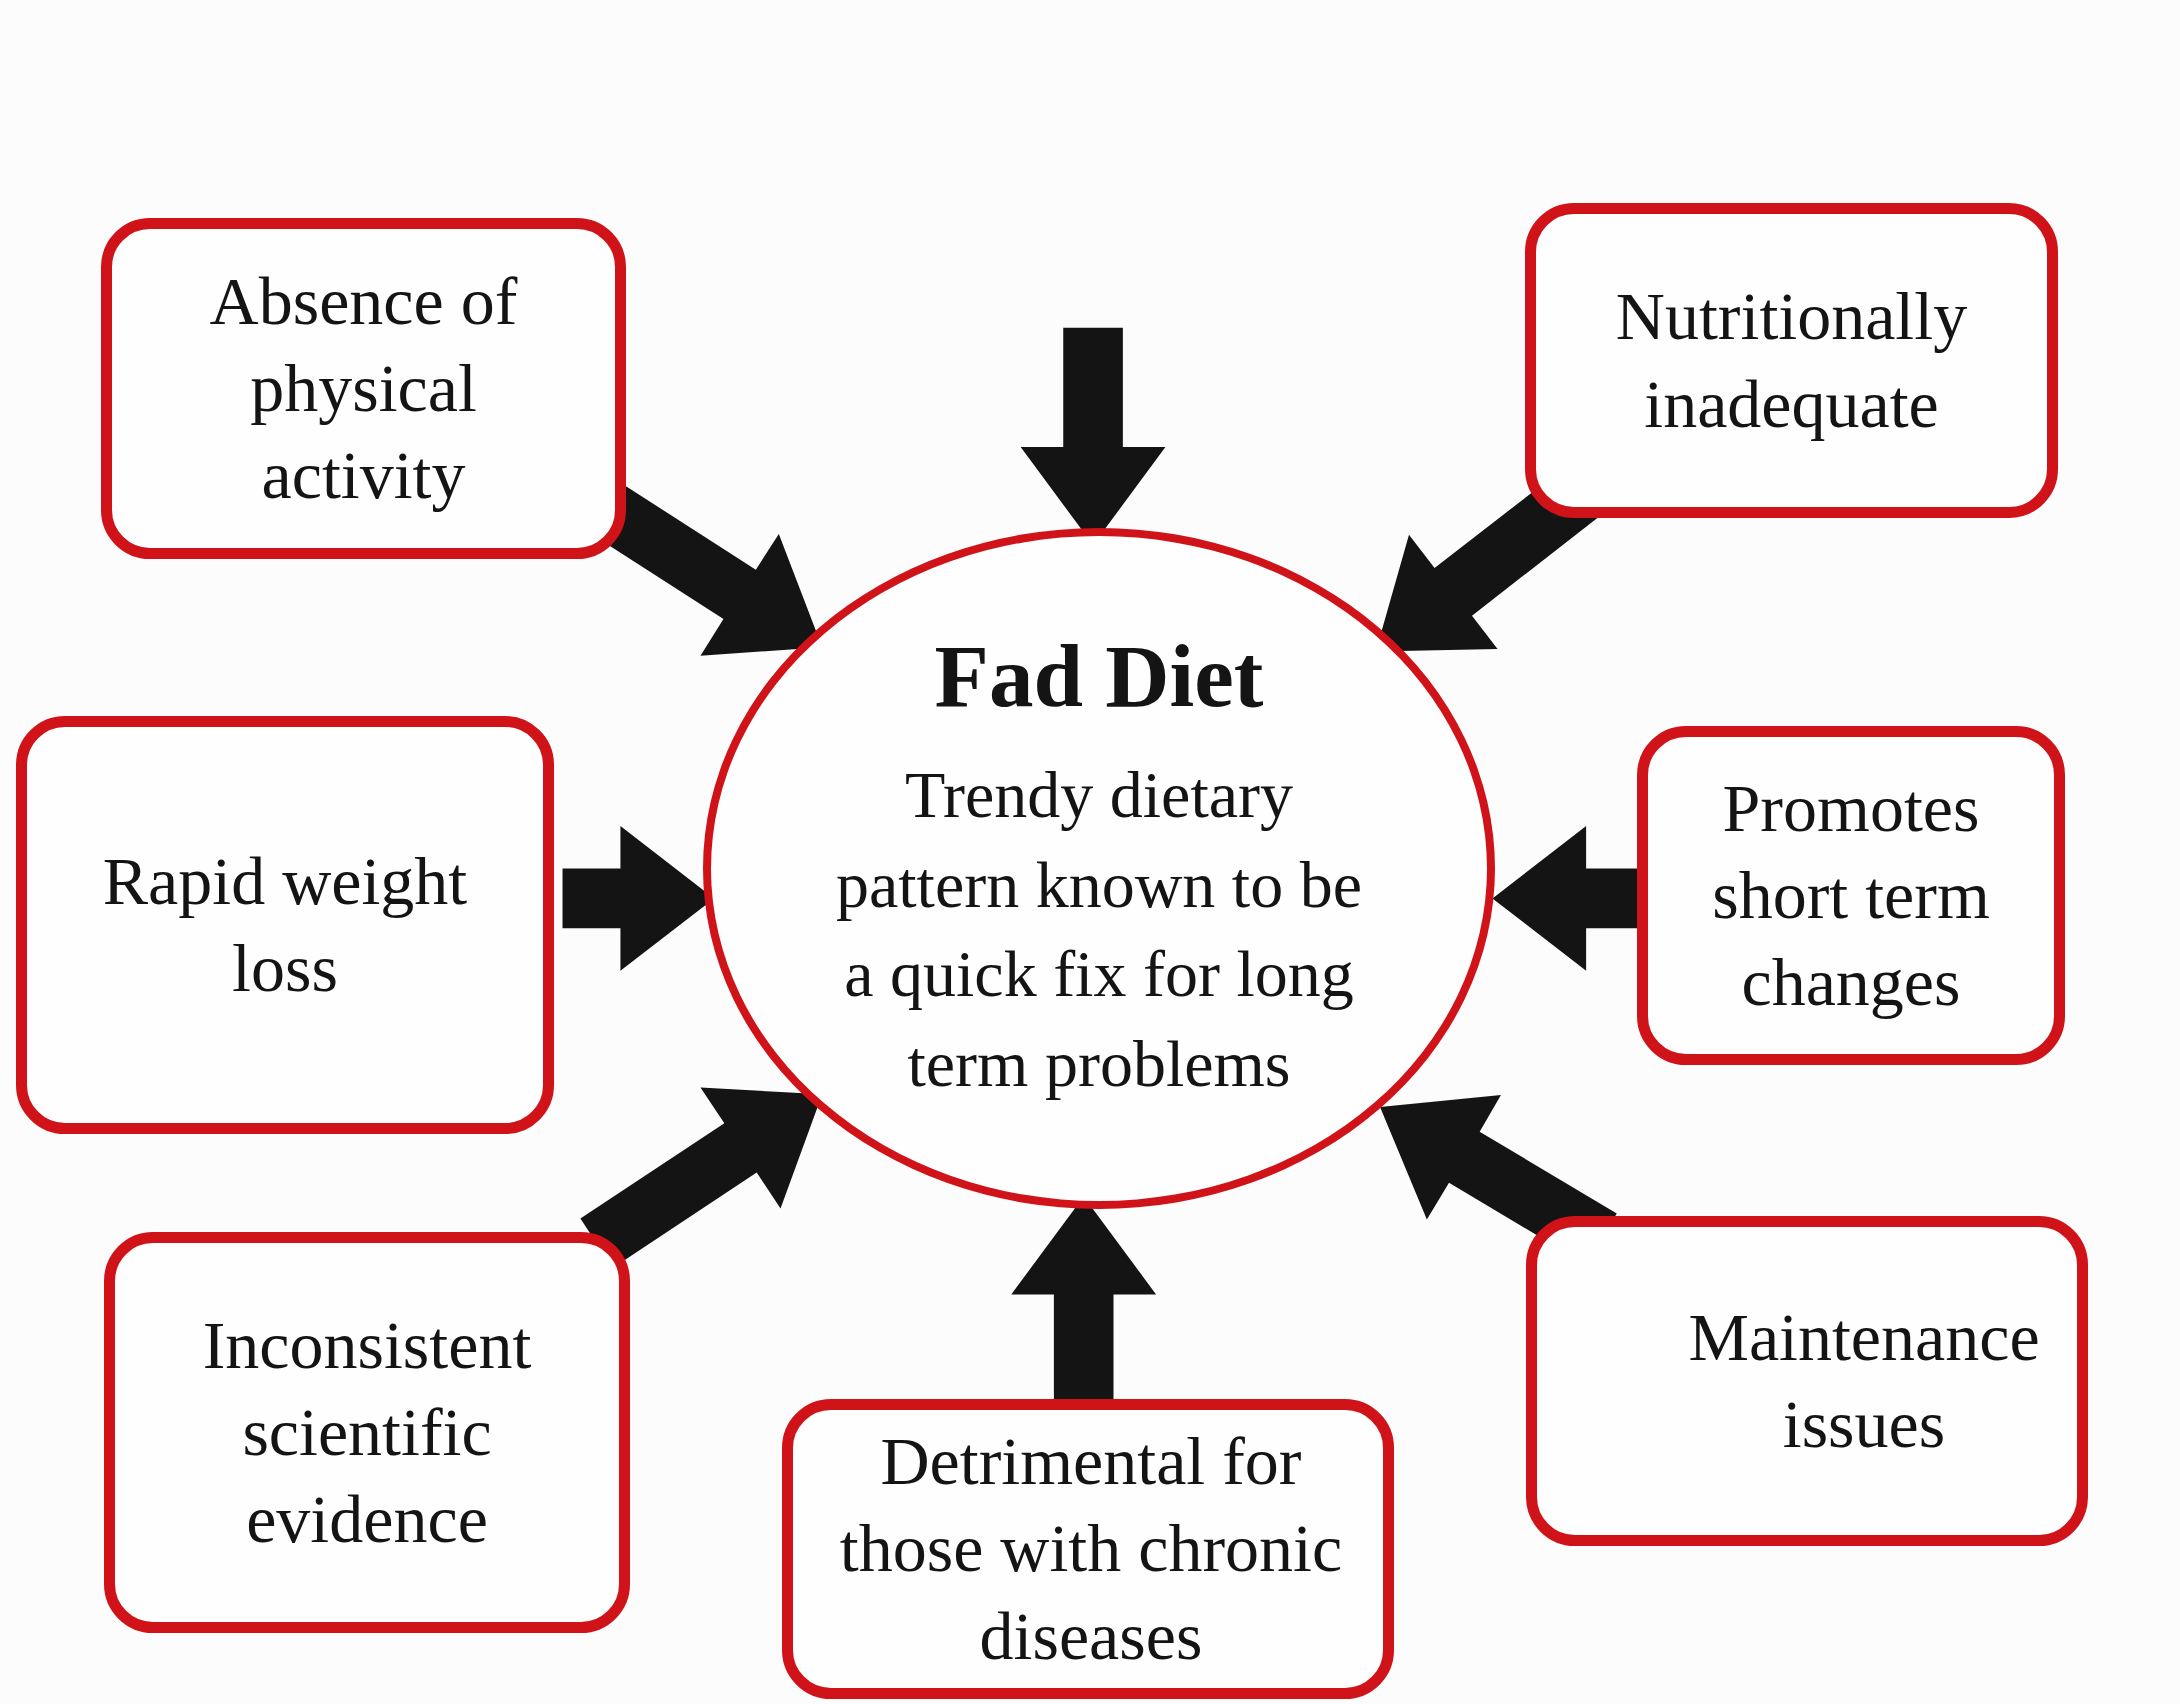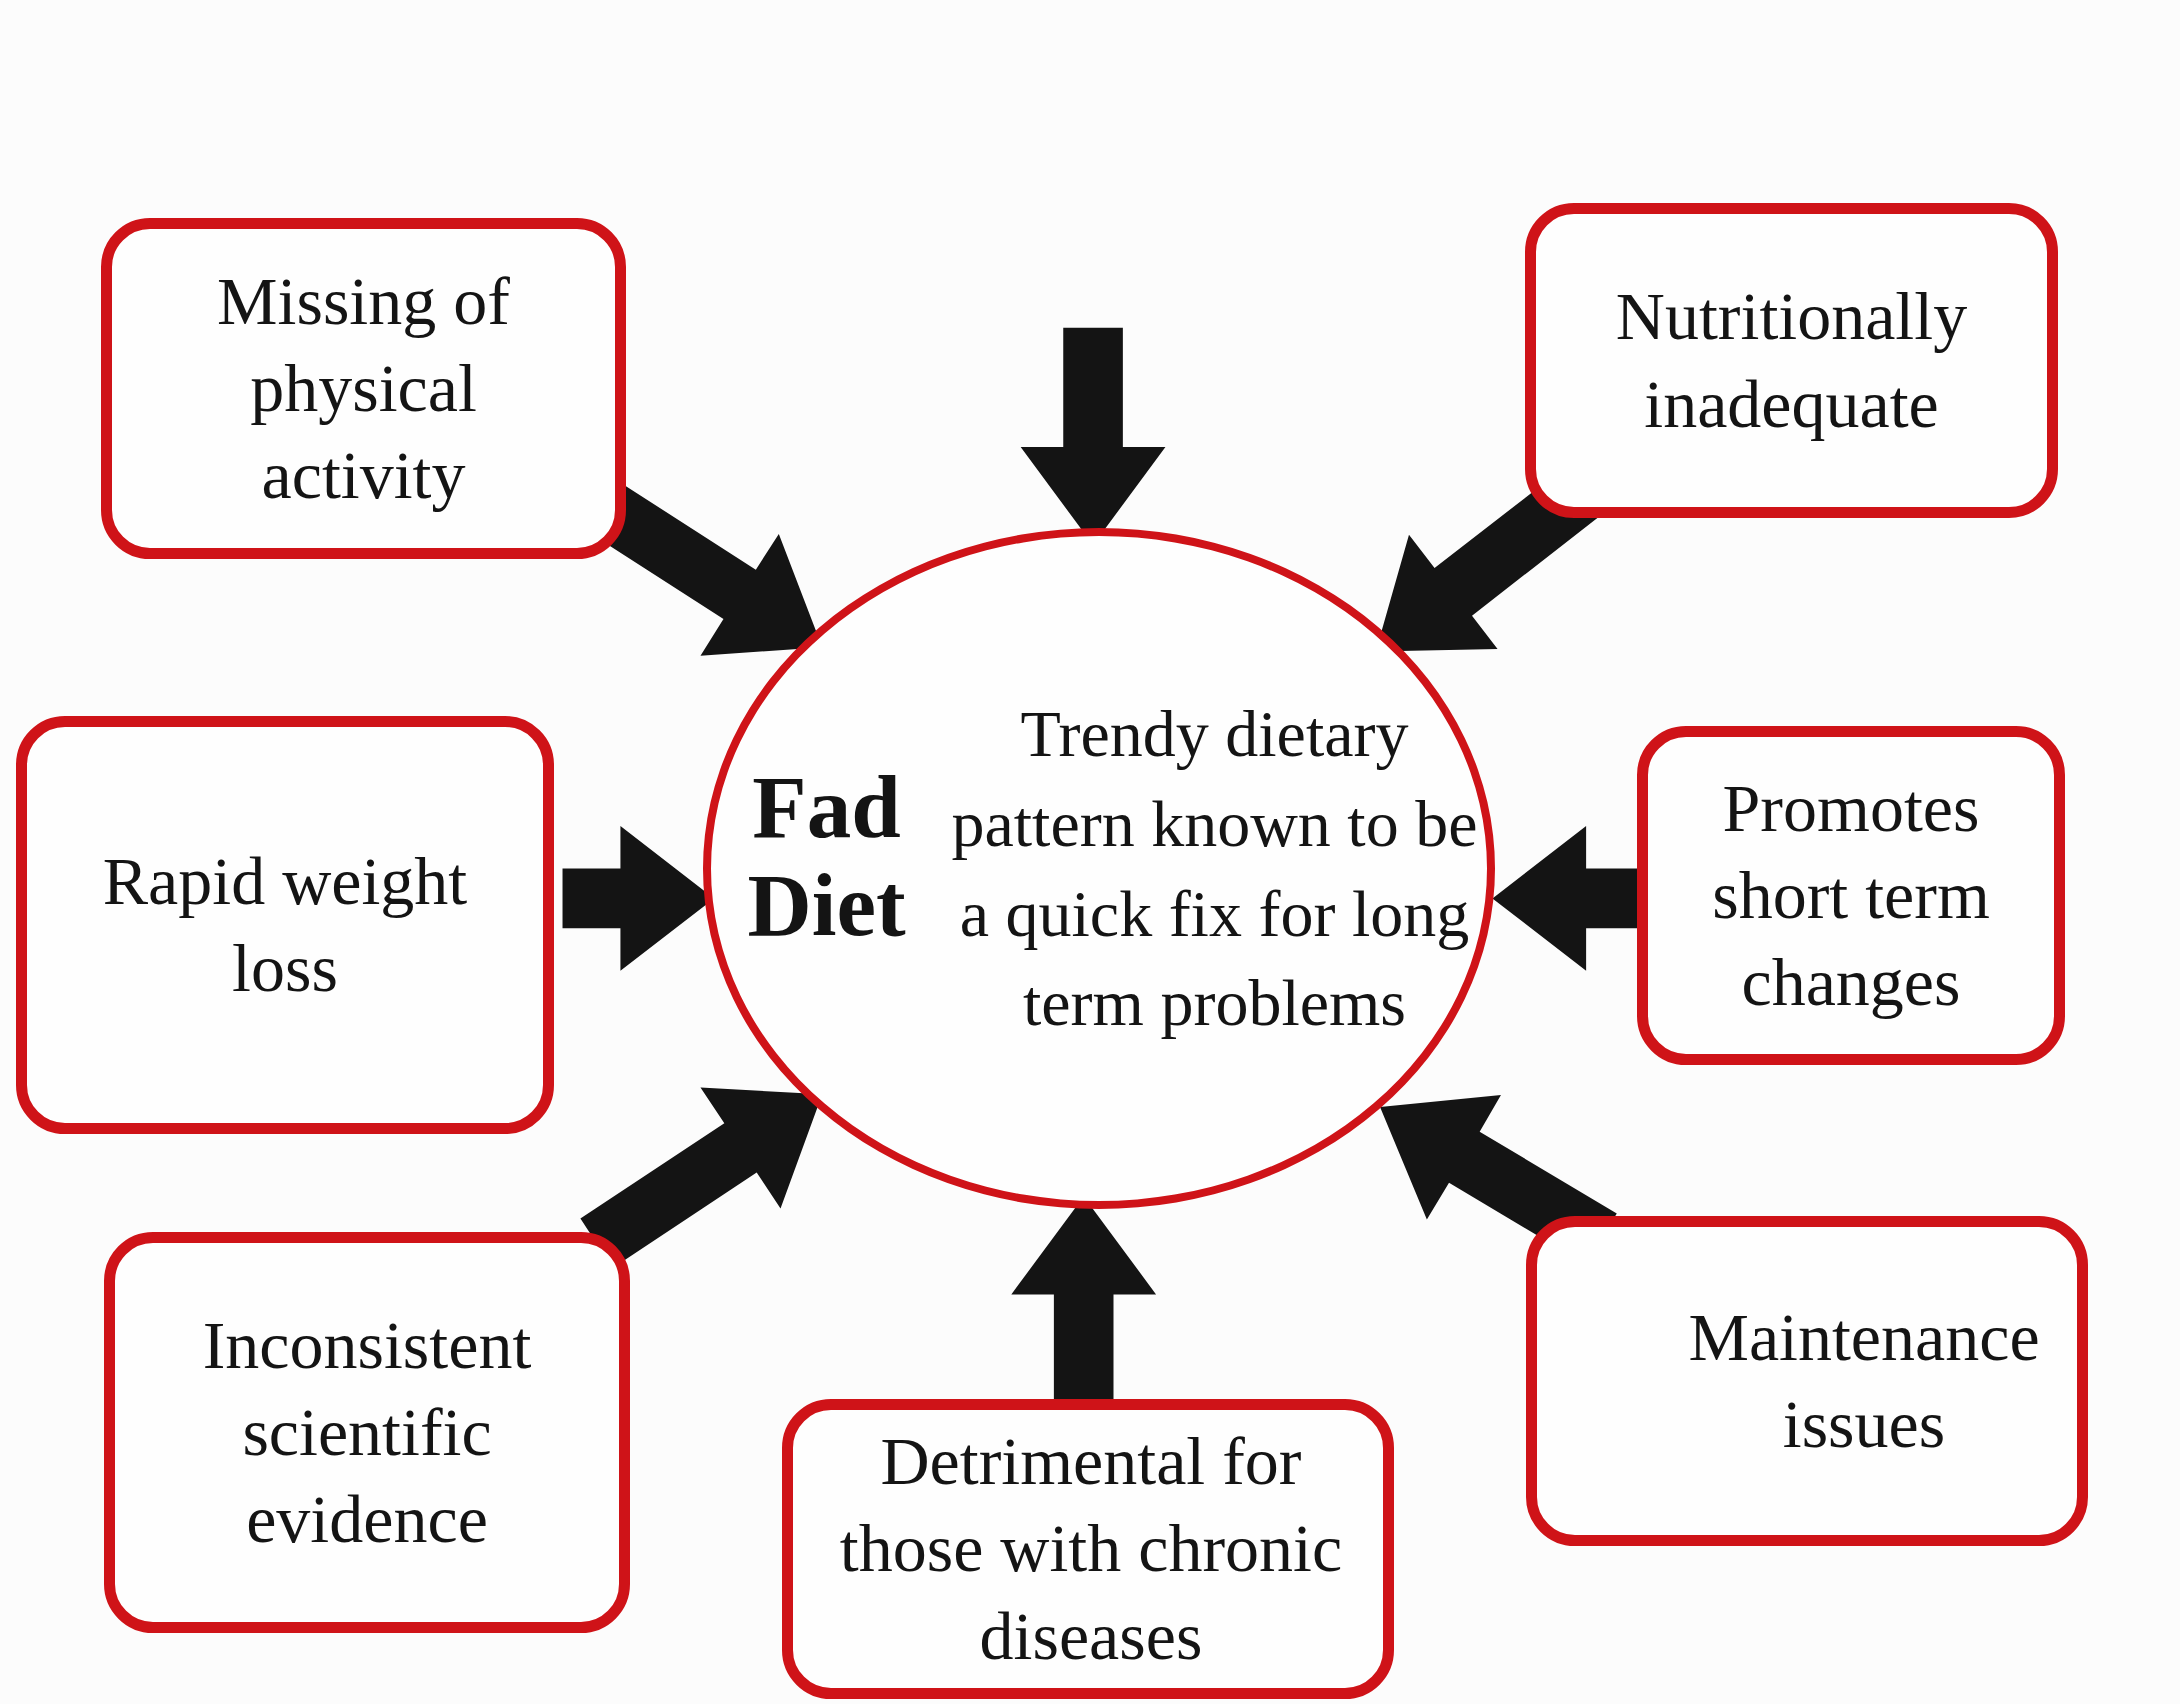--- a/index.html
+++ b/index.html
@@ -54,21 +54,21 @@
 
   .center-ellipse {
     position: absolute;
     left: 703px; top: 528px;
     width: 792px; height: 681px;
     box-sizing: border-box;
     border: 8.5px solid var(--color-node-border, #cf1318);
     border-radius: 50%;
     background: var(--color-node-fill, #fefefe);
     display: flex;
-    flex-direction: row;
+    flex-direction: column;
     align-items: center;
     justify-content: center;
     text-align: center;
   }
   .center-title {
     font-size: 89px;
     font-weight: bold;
     line-height: 1.1;
     margin-bottom: 24px;
   }
@@ -94,21 +94,21 @@
     <polygon points="1898,1425 1737,1329 1762,1286 1620,1300 1675,1432 1701,1389 1862,1485"></polygon>
   </svg>
 
   <div class="center-ellipse">
     <div class="center-title">Fad Diet</div>
     <div class="center-desc">Trendy dietary pattern known to be a quick fix for long term problems</div>
   </div>
 
 
   <div class="node-box pos-top-left">
-    <span class="node-label">Missing of physical activity</span>
+    <span class="node-label">Absence of physical activity</span>
   </div>
 
   <div class="node-box pos-top-right">
     <span class="node-label">Nutritionally inadequate</span>
   </div>
 
   <div class="node-box pos-left">
     <span class="node-label">Rapid weight loss</span>
   </div>
 

